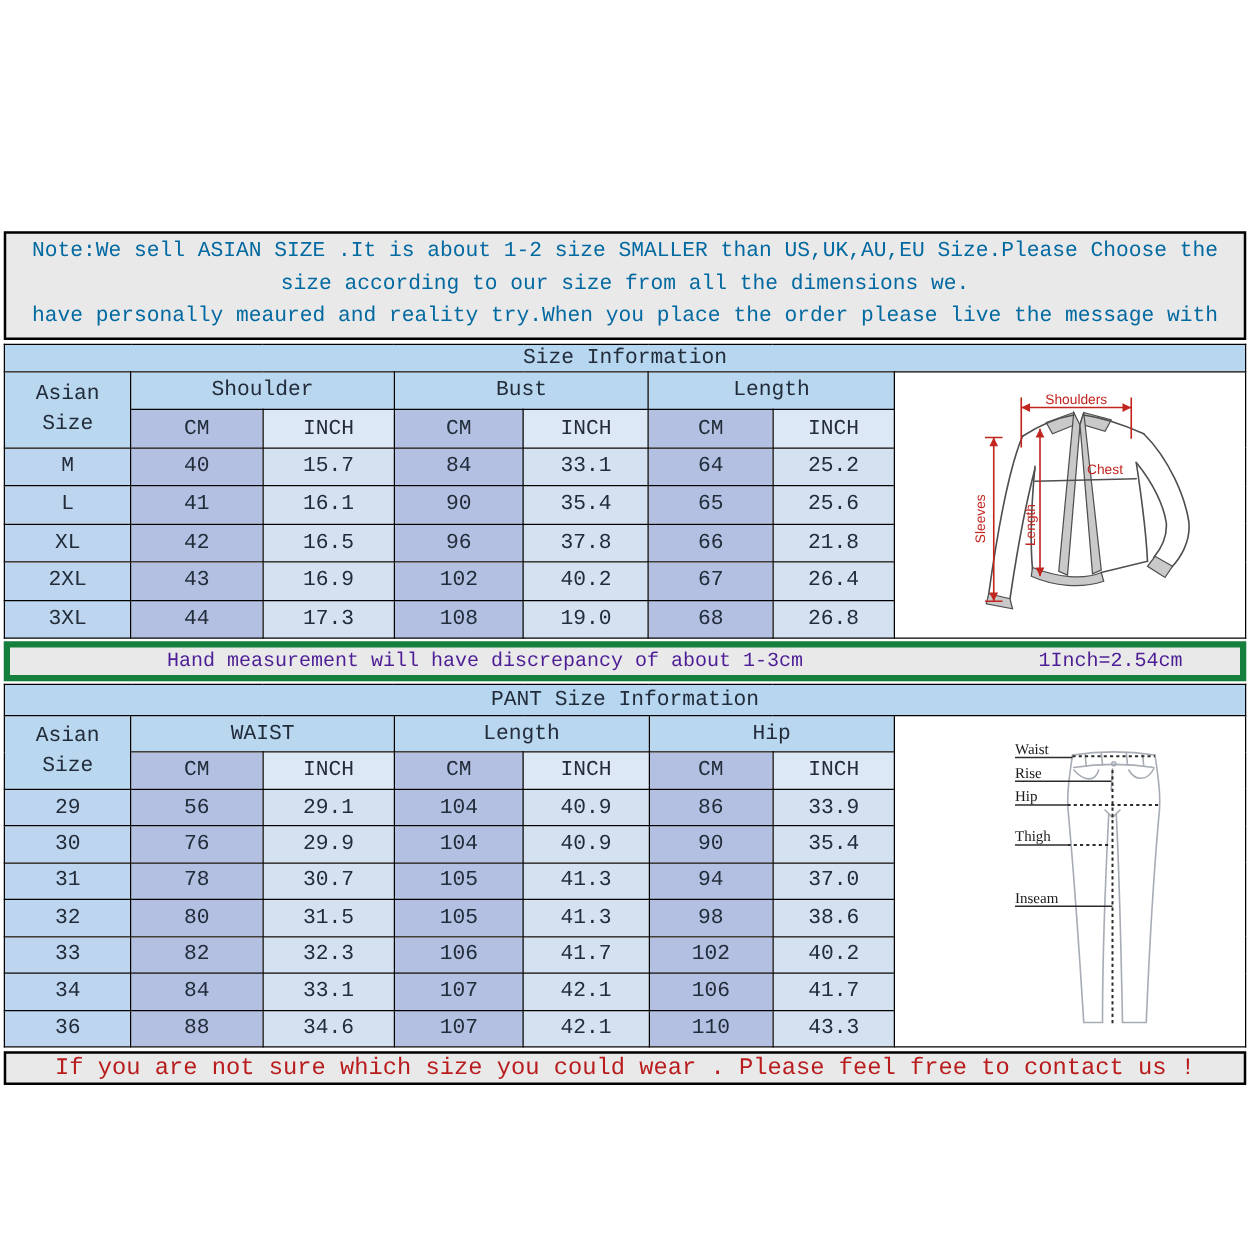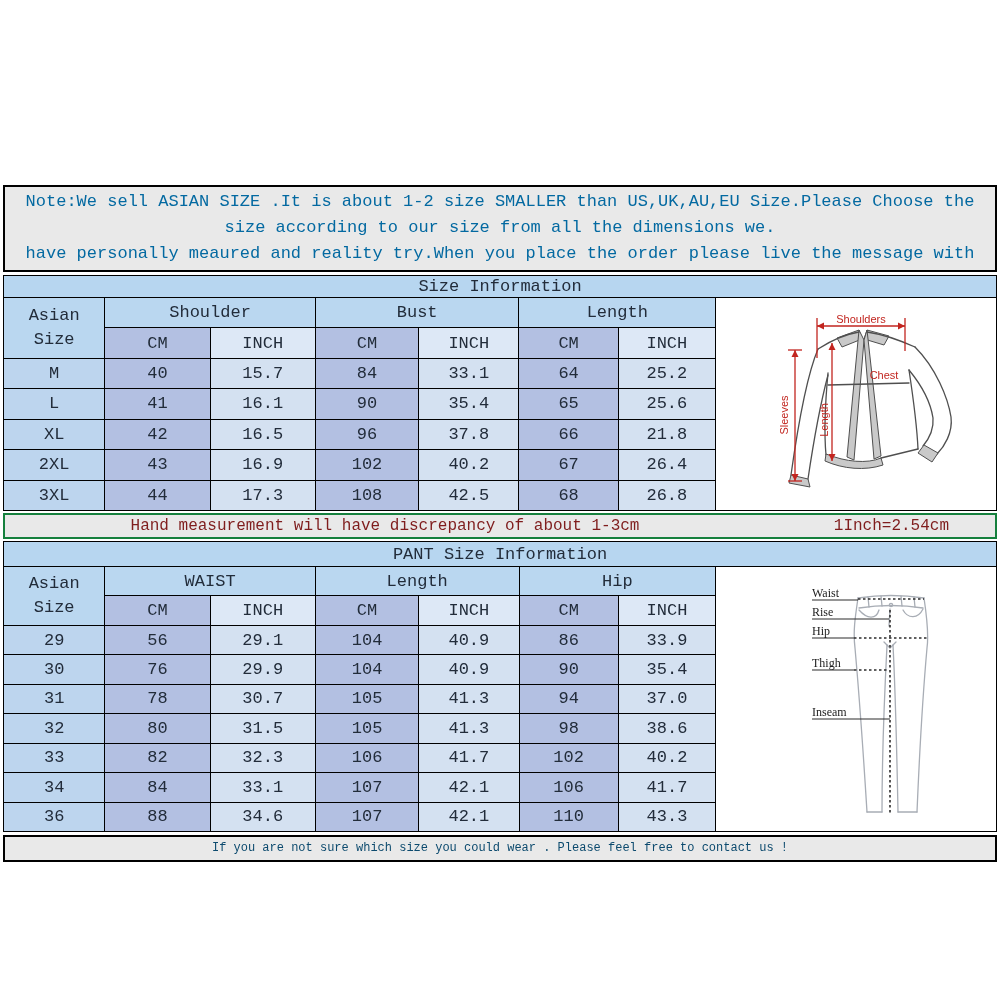--- a/index.html
+++ b/index.html
@@ -17,26 +17,26 @@
   .hdr{background:#bad7f0;}
   .asian{background:#bad7f0;white-space:pre-line;line-height:24px;}
   .cmh{background:#b3c0e2;}
   .inchh{background:#dde8f6;}
   .sz{background:#bdd5ee;}
   .cm{background:#b3c0e2;}
   .inch{background:#d4e1f1;}
   .diagram-cell{background:#fff;padding:15px;vertical-align:top;}
   .diagram-cell svg{display:block;}
 
-  .strip{background:#e9e9e9;border:2px solid #15803d;margin-top:2px;position:relative;
-         height:22px;font-size:16px;line-height:22px;color:#7f1d1d;}
+  .strip{background:#e9e9e9;border:5px solid #15803d;margin-top:2px;position:relative;
+         height:22px;font-size:16px;line-height:22px;color:#4c1d95;}
   .strip .left{position:absolute;left:0;top:0;width:760px;text-align:center;}
   .strip .right{position:absolute;right:46px;top:0;}
   .footer{background:#e9e9e9;border:2px solid #000;margin-top:3px;height:23px;
-          font-size:12px;line-height:23px;color:#0c4a6e;text-align:center;}
+          font-size:19px;line-height:23px;color:#b91c1c;text-align:center;}
 
   .red-label{fill:#c2251f;font-family:"Liberation Sans",sans-serif;font-size:11px;}
   .blk-label{fill:#1b1b1b;font-family:"Liberation Serif",serif;font-size:12px;}
   .sketch{stroke:#4f4f4f;stroke-width:1.3;fill:none;stroke-linecap:round;}
   .trim{fill:#c9c9c9;stroke:#4f4f4f;stroke-width:1;}
   .redln{stroke:#c2251f;stroke-width:1.3;fill:none;}
   .redfill{fill:#c2251f;}
   .pant{stroke:#a8adb5;stroke-width:1.3;fill:none;stroke-linecap:round;}
   .lead{stroke:#2c2c2c;stroke-width:1.2;fill:none;}
   .dot{stroke:#2c2c2c;stroke-width:1.6;fill:none;stroke-dasharray:2.5 2.5;}
@@ -163,21 +163,21 @@
       <td class="cm">102</td>
       <td class="inch">40.2</td>
       <td class="cm">67</td>
       <td class="inch">26.4</td>
     </tr>
     <tr>
       <td class="sz">3XL</td>
       <td class="cm">44</td>
       <td class="inch">17.3</td>
       <td class="cm">108</td>
-      <td class="inch">42.5</td>
+      <td class="inch">19.0</td>
       <td class="cm">68</td>
       <td class="inch">26.8</td>
     </tr>
   </tbody>
     </table>
 
   <div class="strip">
     <span class="left">Hand measurement will have discrepancy of about 1-3cm</span>
     <span class="right">1Inch=2.54cm</span>
   </div>

